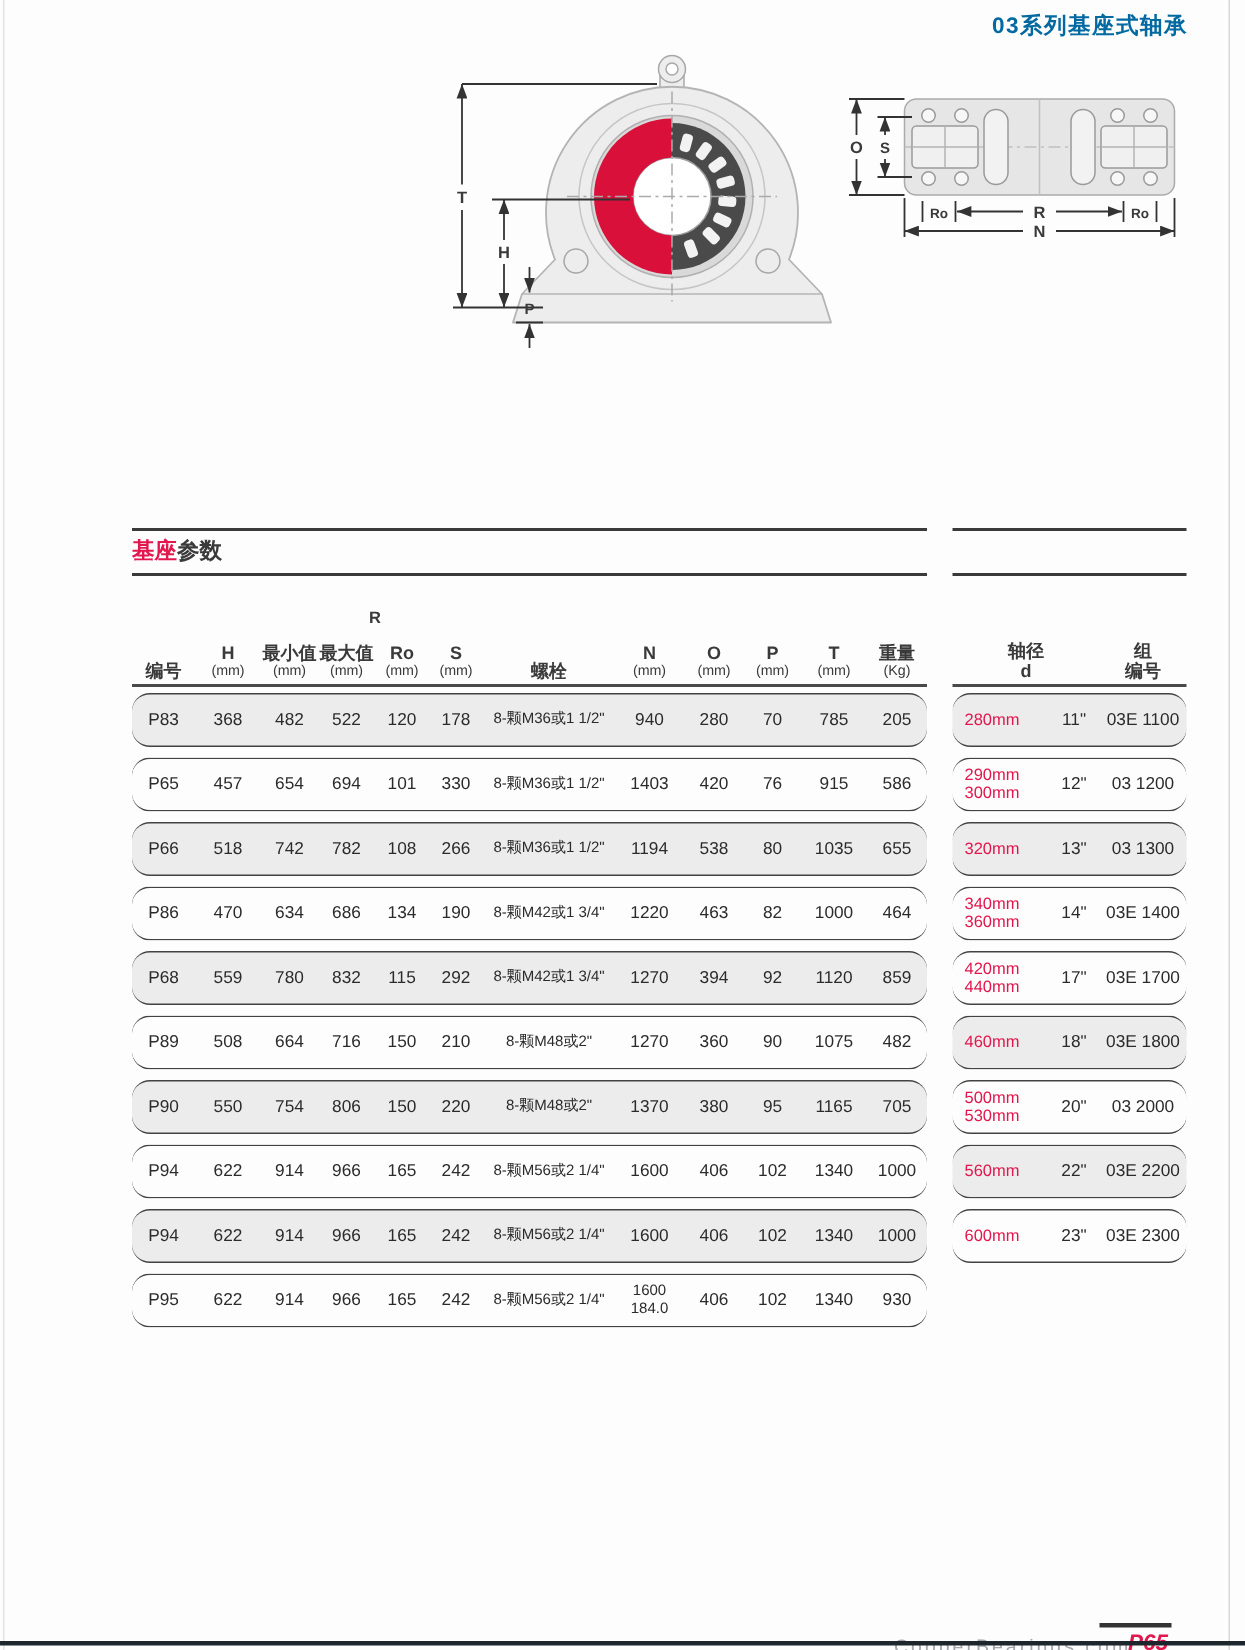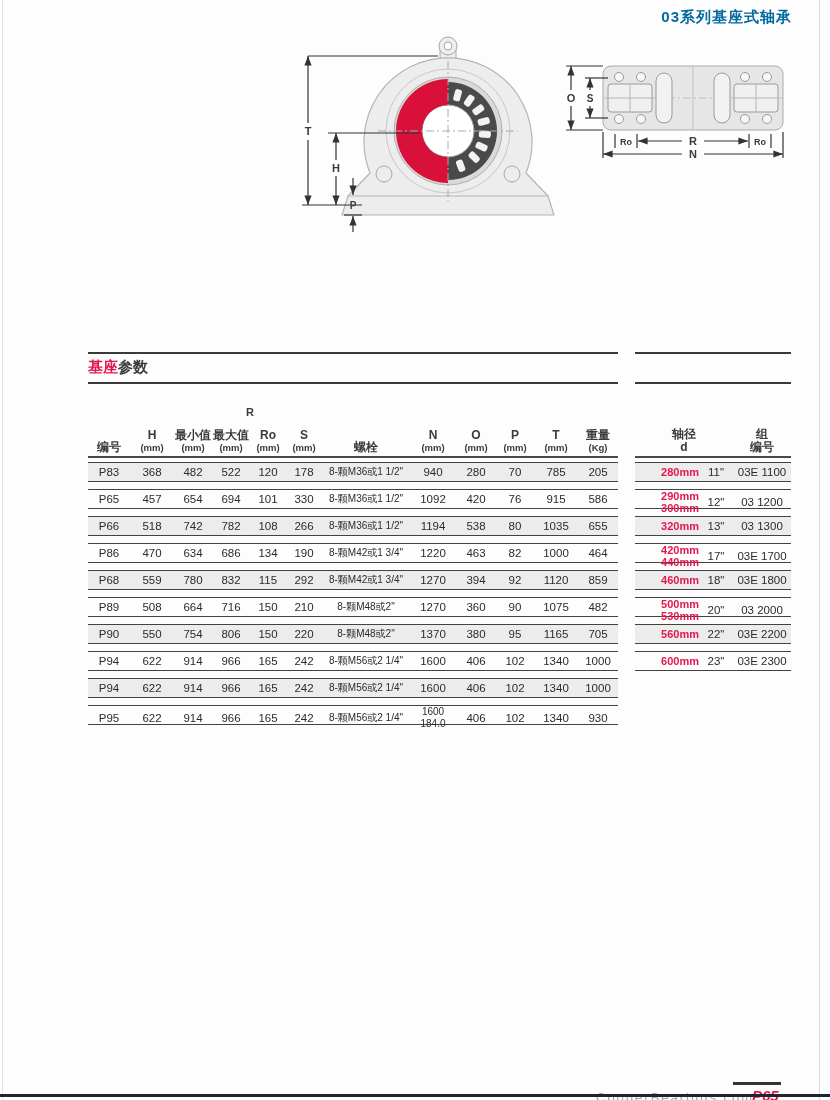--- a/index.html
+++ b/index.html
@@ -22,32 +22,32 @@
   .tbl-title .accent { color:#e2174d; }
 
   .mgrid { display:grid; grid-template-columns:42px 44px 38px 38px 36px 36px 88px 46px 40px 38px 44px 40px; }
   .sgrid { display:grid; grid-template-columns:64px 34px 58px; }
 
   .mhead { position:absolute; left:88px; top:392px; width:530px; height:66px; align-items:end; }
   .shead { position:absolute; left:635px; top:392px; width:156px; height:66px;
            display:grid; grid-template-columns:98px 58px; align-items:center; }
   .hcell { text-align:center; padding-bottom:4px; }
   .hcell .lbl { font-size:12px; font-weight:bold; color:#3a3a3a; line-height:13px; white-space:pre-line;margin-top:35px; }
-  .hcell .unit { font-size:9.5px; color:#3a3a3a; line-height:12px;font-weight:bold; }
+  .hcell .unit { font-size:9.5px; color:#3a3a3a; line-height:12px; }
   .r-span { position:absolute; left:124px; top:14px; width:76px; text-align:center;
             font-size:11px; font-weight:bold; color:#3a3a3a; }
 
   .rows { position:absolute; width:530px; left:88px; top:462px; }
   .srows { position:absolute; width:156px; left:635px; top:462px; }
-  .row { height:20px; margin-bottom:7px; border-top:1.5px solid #424242; border-bottom:1.5px solid #424242;
-         align-items:center; }
+  .row { height:36px; margin-bottom:7px; border-top:1.5px solid #424242; border-bottom:1.5px solid #424242;
+         align-items:center;border-radius:12px; }
   .row.shaded { background:#ececec; }
   .cell { text-align:center; font-size:11.5px; color:#2b2b2b; white-space:pre-line; line-height:12px; }
   .cell.bolt { font-size:10px; }
-  .cell.red { color:#e2174d; font-size:11px; font-weight:bold; text-align:right; padding-left:8px; line-height:12px; }
+  .cell.red { color:#e2174d; font-size:11px; font-weight:normal; text-align:left; padding-left:8px; line-height:12px; }
 
   .footer-site { position:absolute; left:596px; top:1090px; font-size:13px; letter-spacing:2px; color:#a0a6ab; }
   .footer-page { position:absolute; left:752px; top:1087px; font-size:15px; font-weight:bold;
                  font-style:italic; color:#e2174d; }
   .footer-rule { position:absolute; left:733px; top:1082px; width:48px; height:2.5px; background:#333; }
 
   svg text { font-family:"Liberation Sans", sans-serif; fill:#3a3a3a; }
 </style>
 </head>
 <body>
@@ -248,21 +248,21 @@
         <div class="cell">205</div>
       </div>
       <div class="row mgrid">
         <div class="cell">P65</div>
         <div class="cell">457</div>
         <div class="cell">654</div>
         <div class="cell">694</div>
         <div class="cell">101</div>
         <div class="cell">330</div>
         <div class="cell bolt">8-颗M36或1 1/2"</div>
-        <div class="cell">1092</div>
+        <div class="cell">1403</div>
         <div class="cell">420</div>
         <div class="cell">76</div>
         <div class="cell">915</div>
         <div class="cell">586</div>
       </div>
       <div class="row mgrid shaded">
         <div class="cell">P66</div>
         <div class="cell">518</div>
         <div class="cell">742</div>
         <div class="cell">782</div>
@@ -400,20 +400,26 @@
 300mm</div>
         <div class="cell">12"</div>
         <div class="cell">03 1200</div>
       </div>
       <div class="row sgrid shaded">
         <div class="cell red">320mm</div>
         <div class="cell">13"</div>
         <div class="cell">03 1300</div>
       </div>
       <div class="row sgrid">
+        <div class="cell red">340mm
+360mm</div>
+        <div class="cell">14"</div>
+        <div class="cell">03E 1400</div>
+      </div>
+      <div class="row sgrid">
         <div class="cell red">420mm
 440mm</div>
         <div class="cell">17"</div>
         <div class="cell">03E 1700</div>
       </div>
       <div class="row sgrid shaded">
         <div class="cell red">460mm</div>
         <div class="cell">18"</div>
         <div class="cell">03E 1800</div>
       </div>

